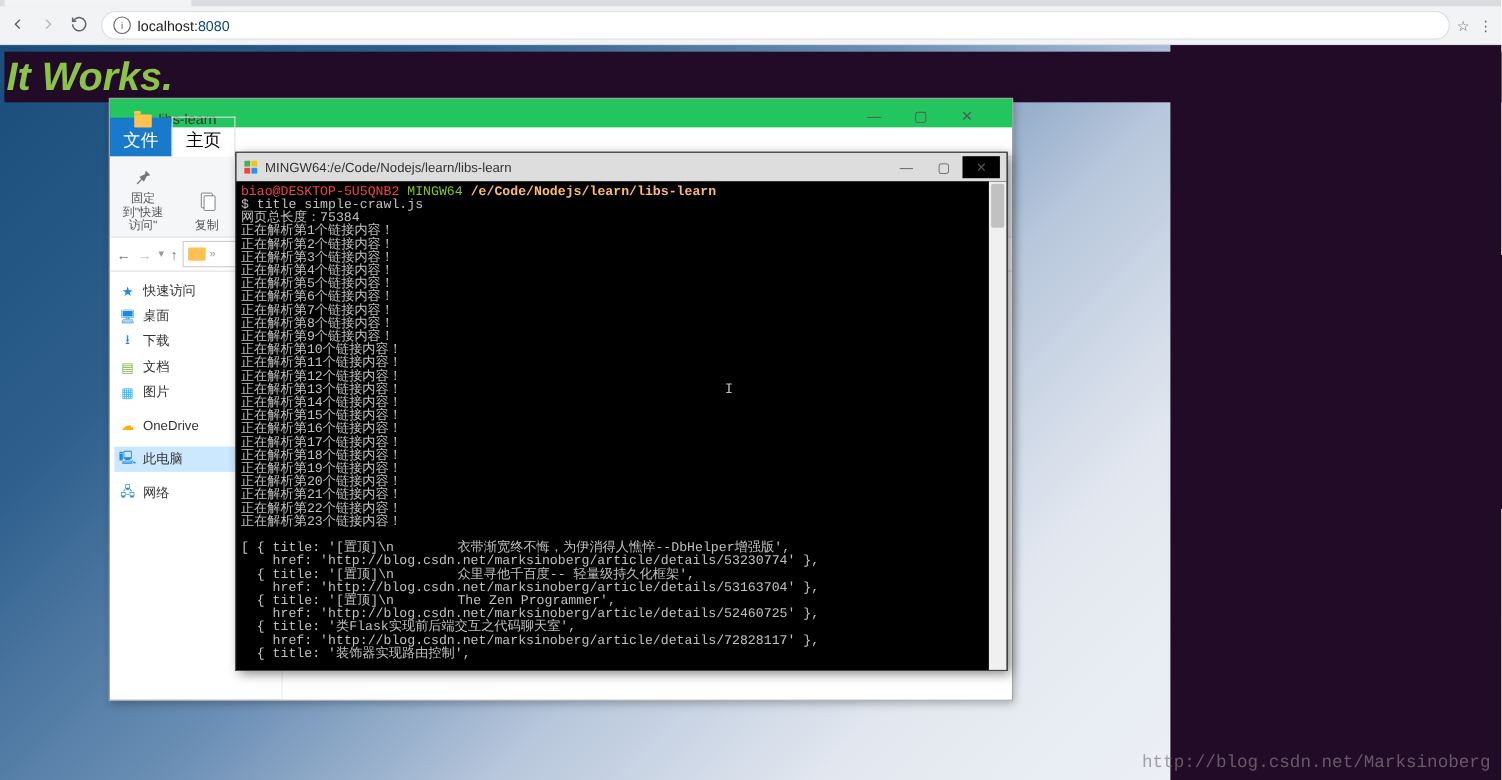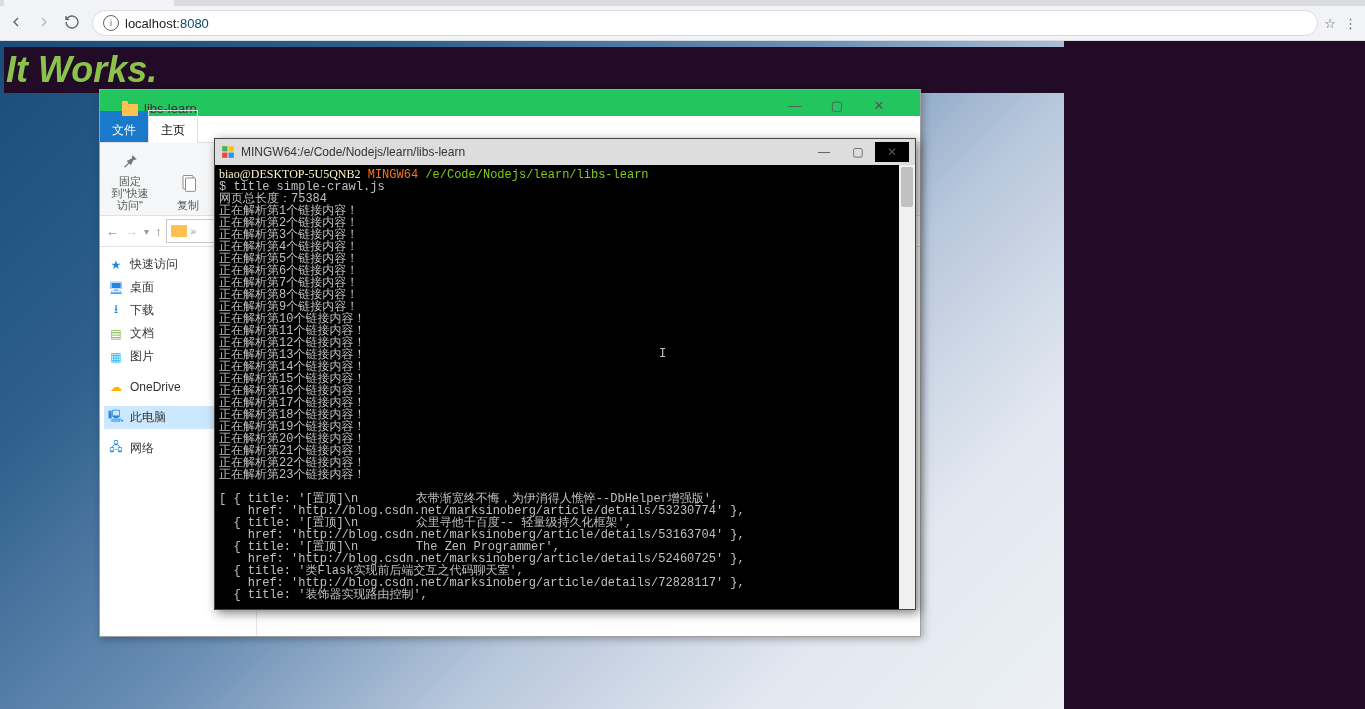--- a/index.html
+++ b/index.html
@@ -20,21 +20,21 @@
   .watermark{position:absolute;right:10px;bottom:8px;color:#857b85;font-family:"Courier New",monospace;font-size:16px;opacity:.7;}
 
   
   .explorer{position:absolute;top:48px;left:99px;width:820px;height:546px;background:#fff;border:1px solid #a0a0a0;box-shadow:2px 2px 8px rgba(0,0,0,.3);display:flex;flex-direction:column;}
   .ex-title{height:26px;display:flex;align-items:flex-end;padding:0 20px;background:#22c55e;color:#333;}
   .ex-title .folder-ico{width:16px;height:12px;background:#ffc151;border-radius:1px;margin:0 6px 0 2px;position:relative;}
   .ex-title .folder-ico:before{content:"";position:absolute;top:-3px;left:0;width:6px;height:3px;background:#ffc151;border-radius:1px 1px 0 0;}
   .ex-wc{margin-left:auto;display:flex;}
   .ex-wc .wc{width:42px;height:22px;display:flex;align-items:center;justify-content:center;color:#555;}
   .ex-ribbon{height:26px;display:flex;align-items:flex-end;background:#fff;border-bottom:1px solid #e1e1e1;}
-  .ex-ribbon .rt{padding:11px 12px 3px;font-size:12px;}
+  .ex-ribbon .rt{padding:11px 12px 3px;font-size:16px;}
   .ex-ribbon .rt.file{background:#1979ca;color:#fff;}
   .ex-ribbon .rt.active{border:1px solid #e1e1e1;border-bottom:1px solid #fff;margin-bottom:-1px;}
   .ex-tool{height:64px;background:#f5f6f7;border-bottom:1px solid #e1e1e1;display:flex;padding:4px 8px;gap:14px;}
   .ex-tool .tb{display:flex;flex-direction:column;align-items:center;justify-content:flex-end;width:44px;color:#555;font-size:11px;line-height:1.1;text-align:center;}
   .ex-tool .tb svg{margin-bottom:4px;}
   .ex-addr{height:30px;display:flex;align-items:center;gap:4px;padding:0 6px;border-bottom:1px solid #e1e1e1;}
   .ex-addr .hist{display:flex;gap:6px;color:#777;align-items:center;}
   .ex-addr .path{flex:1;height:22px;border:1px solid #ccc;display:flex;align-items:center;padding:0 4px;gap:4px;}
   .ex-addr .chev{color:#999;font-size:10px;}
   .ex-addr .mini-folder{width:16px;height:12px;background:#ffc151;border-radius:1px;}
@@ -48,23 +48,23 @@
 
   
   .term{position:absolute;top:85px;left:214px;width:700px;height:470px;background:#000;border:1px solid #444;box-shadow:3px 3px 10px rgba(0,0,0,.5);display:flex;flex-direction:column;margin-top:12px;}
   .term-title{height:26px;background:#ddd;display:flex;align-items:center;padding:0 6px;color:#333;font-size:12px;}
   .term-title .tlogo{width:14px;height:14px;margin-right:6px;}
   .term-title .twc{margin-left:auto;display:flex;}
   .term-title .wc{width:34px;height:20px;display:flex;align-items:center;justify-content:center;color:#fff;}
   .term-title .wc.min,.term-title .wc.max{color:#fff;}
   .term-title .wc.close{background:#000;color:#555;}
   .term-body{flex:1;position:relative;background:#000;color:#c0c0c0;font-family:"Consolas","Courier New",monospace;font-size:12px;line-height:12px;padding:3px 4px;white-space:pre;overflow:hidden;}
-  .term-body .g{color:#fef9c3;font-family:Liberation Serif, serif;}
-  .term-body .m{color:#f97316;}
-  .term-body .y{color:#84cc16;}
+  .term-body .g{color:#ef4444;}
+  .term-body .m{color:#84cc16;}
+  .term-body .y{color:#fdba74;font-weight:bold;}
   .term-scroll{position:absolute;top:26px;right:0;bottom:0;width:16px;background:#f0f0f0;}
   .term-scroll .thumb{position:absolute;left:2px;right:2px;top:2px;height:40px;background:#c1c1c1;border-radius:2px;}
   .term-cursor{position:absolute;top:182px;left:444px;color:#c0c0c0;font-family:monospace;}
 </style>
 </head>
 <body>
 
 <div class="chrome-bar">
   <div class="chrome-tab"></div>
 </div>
@@ -86,20 +86,21 @@
     <span>localhost</span>
       <span class="port">:8080</span>
   </div>
   <span class="star">☆</span>
   <span class="menu-icon">⋮</span>
 </div>
 
 <div class="page-body">
   <div class="dark-side"></div>
   <div class="works">It Works.</div>
+  <div class="watermark">http://blog.csdn.net/Marksinoberg</div>
 
   <div class="explorer">
     <div class="ex-title">
       <span class="folder-ico"></span>
       <span>libs-learn</span>
       <div class="ex-wc">
         <span class="wc">—</span>
         <span class="wc">▢</span>
         <span class="wc close">✕</span>
       </div>

